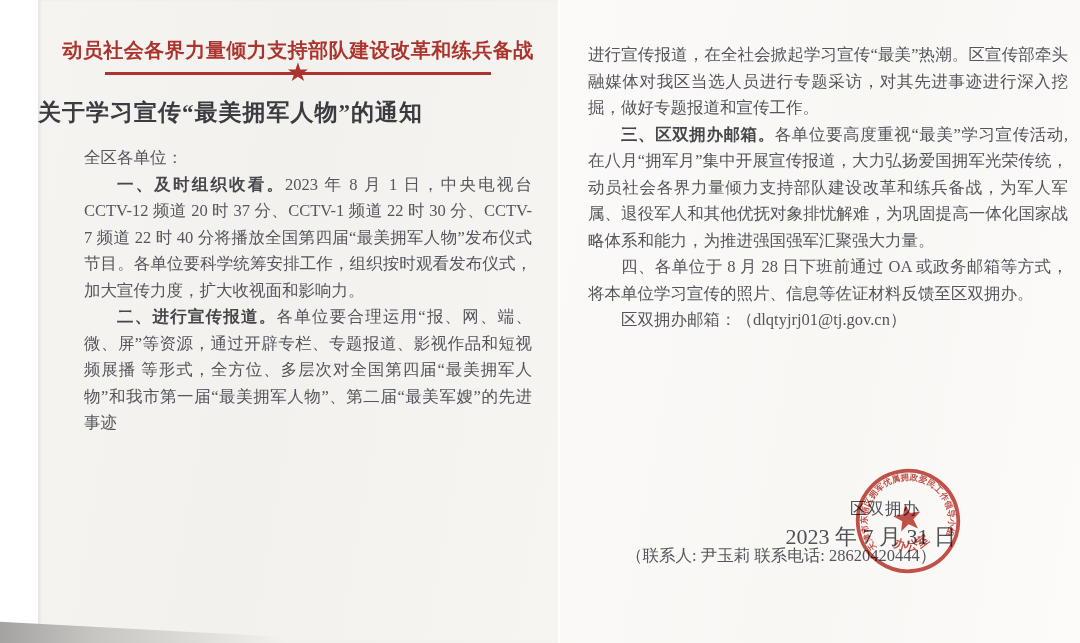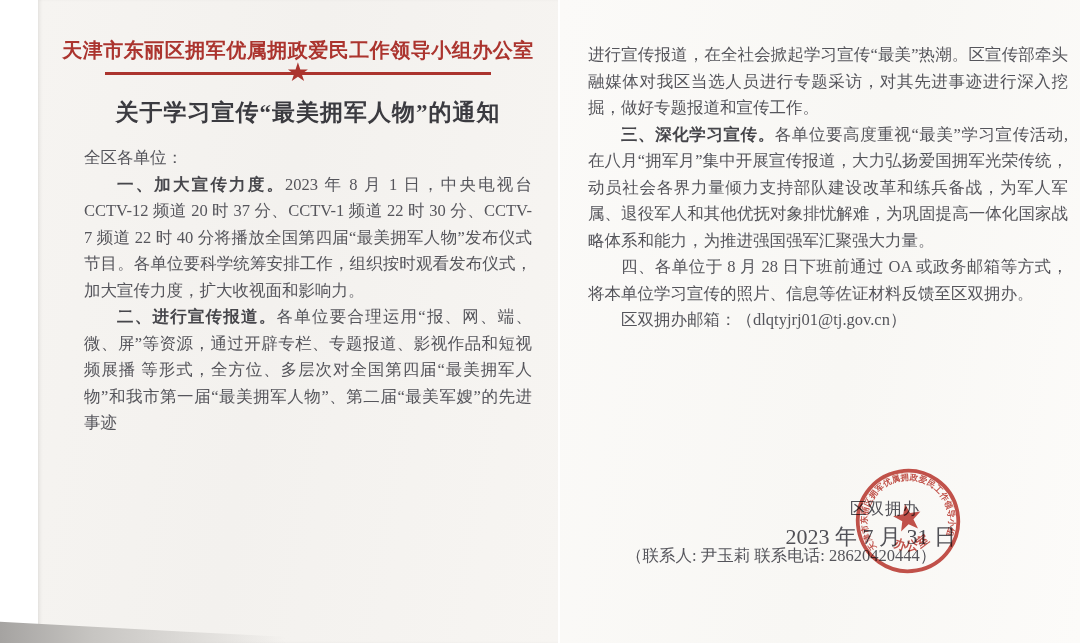--- a/index.html
+++ b/index.html
@@ -25,22 +25,22 @@
   }
   .rule{
     position:relative;margin:8px auto 0;width:386px;height:0;
     border-top:3px solid #ab342e;
   }
   .rule .star{
     position:absolute;left:50%;top:-15px;transform:translateX(-50%);
     color:#ab342e;font-size:26px;line-height:26px;
   }
   .doc-title{
-    margin:22px 0 4px;text-align:center;
-    color:#3b3b40;font-size:23px;font-weight:bold;letter-spacing:1px;padding-left:20px;
+    margin:22px 0 4px;text-align:left;
+    color:#3b3b40;font-size:23px;font-weight:bold;letter-spacing:1px;
   }
   .body{
     font-size:16.5px;line-height:26.5px;color:#55555b;
     text-align:justify;
   }
   .body1{margin:17px 26px 0 46px;}
   .body2{margin:0 12px 0 28px;padding-top:42px;}
   .body p{margin:0;}
   .ind{text-indent:2em;}
   .body b{color:#46464b;font-weight:bold;}
@@ -59,36 +59,36 @@
   .scan-shadow{
     position:absolute;left:0;top:618px;width:310px;height:25px;
     background:linear-gradient(to right,#a5a3a1 0%,#c7c5c2 30%,rgba(255,255,255,0) 92%);
     clip-path:polygon(0 15%,60% 55%,100% 80%,100% 100%,0 100%);
   }
 </style>
 </head>
 <body>
 
 <div class="page page-left">
-  <div class="org-header">天津市东丽区拥军优属拥政爱民工作领导小组办公室</div>
+  <div class="org-header">动员社会各界力量倾力支持部队建设改革和练兵备战</div>
   <div class="rule">
     <span class="star">★</span>
   </div>
   <div class="doc-title">关于学习宣传“最美拥军人物”的通知</div>
   <div class="body body1">
     <p>全区各单位：</p>
-    <p class="ind"><b>一、加大宣传力度。</b><span>2023 年 8 月 1 日，中央电视台 CCTV-12 频道 20 时 37 分、CCTV-1 频道 22 时 30 分、CCTV-7 频道 22 时 40 分将播放全国第四届“最美拥军人物”发布仪式节目。各单位要科学统筹安排工作，组织按时观看发布仪式，加大宣传力度，扩大收视面和影响力。</span></p>
+    <p class="ind"><b>一、及时组织收看。</b><span>2023 年 8 月 1 日，中央电视台 CCTV-12 频道 20 时 37 分、CCTV-1 频道 22 时 30 分、CCTV-7 频道 22 时 40 分将播放全国第四届“最美拥军人物”发布仪式节目。各单位要科学统筹安排工作，组织按时观看发布仪式，加大宣传力度，扩大收视面和影响力。</span></p>
     <p class="ind"><b>二、进行宣传报道。</b><span>各单位要合理运用“报、网、端、微、屏”等资源，通过开辟专栏、专题报道、影视作品和短视频展播 等形式，全方位、多层次对全国第四届“最美拥军人物”和我市第一届“最美拥军人物”、第二届“最美军嫂”的先进事迹</span></p>
   </div>
 </div>
 
 <div class="page page-right">
   <div class="body body2">
     <p>进行宣传报道，在全社会掀起学习宣传“最美”热潮。区宣传部牵头融媒体对我区当选人员进行专题采访，对其先进事迹进行深入挖掘，做好专题报道和宣传工作。</p>
-    <p class="ind"><b>三、深化学习宣传。</b><span>各单位要高度重视“最美”学习宣传活动,在八月“拥军月”集中开展宣传报道，大力弘扬爱国拥军光荣传统，动员社会各界力量倾力支持部队建设改革和练兵备战，为军人军属、退役军人和其他优抚对象排忧解难，为巩固提高一体化国家战略体系和能力，为推进强国强军汇聚强大力量。</span></p>
+    <p class="ind"><b>三、区双拥办邮箱。</b><span>各单位要高度重视“最美”学习宣传活动,在八月“拥军月”集中开展宣传报道，大力弘扬爱国拥军光荣传统，动员社会各界力量倾力支持部队建设改革和练兵备战，为军人军属、退役军人和其他优抚对象排忧解难，为巩固提高一体化国家战略体系和能力，为推进强国强军汇聚强大力量。</span></p>
     <p class="ind">四、各单位于 8 月 28 日下班前通过 OA 或政务邮箱等方式，将本单位学习宣传的照片、信息等佐证材料反馈至区双拥办。</p>
     <p class="ind email">区双拥办邮箱：（dlqtyjrj01@tj.gov.cn）</p>
   </div>
   <div class="signer">区双拥办</div>
   <div class="issue-date">2023 年 7 月 31 日</div>
   <div class="contact">（联系人: 尹玉莉  联系电话: 28620420444）</div>
   <div class="seal">
     <svg viewBox="0 0 200 200" xmlns="http://www.w3.org/2000/svg">
       <circle cx="100" cy="100" r="93" fill="none" stroke="#bf4038" stroke-width="7"></circle>
       <path id="sealRingPath" d="M 31.1,132.1 A 76,76 0 1 1 168.9,132.1" fill="none"></path>

